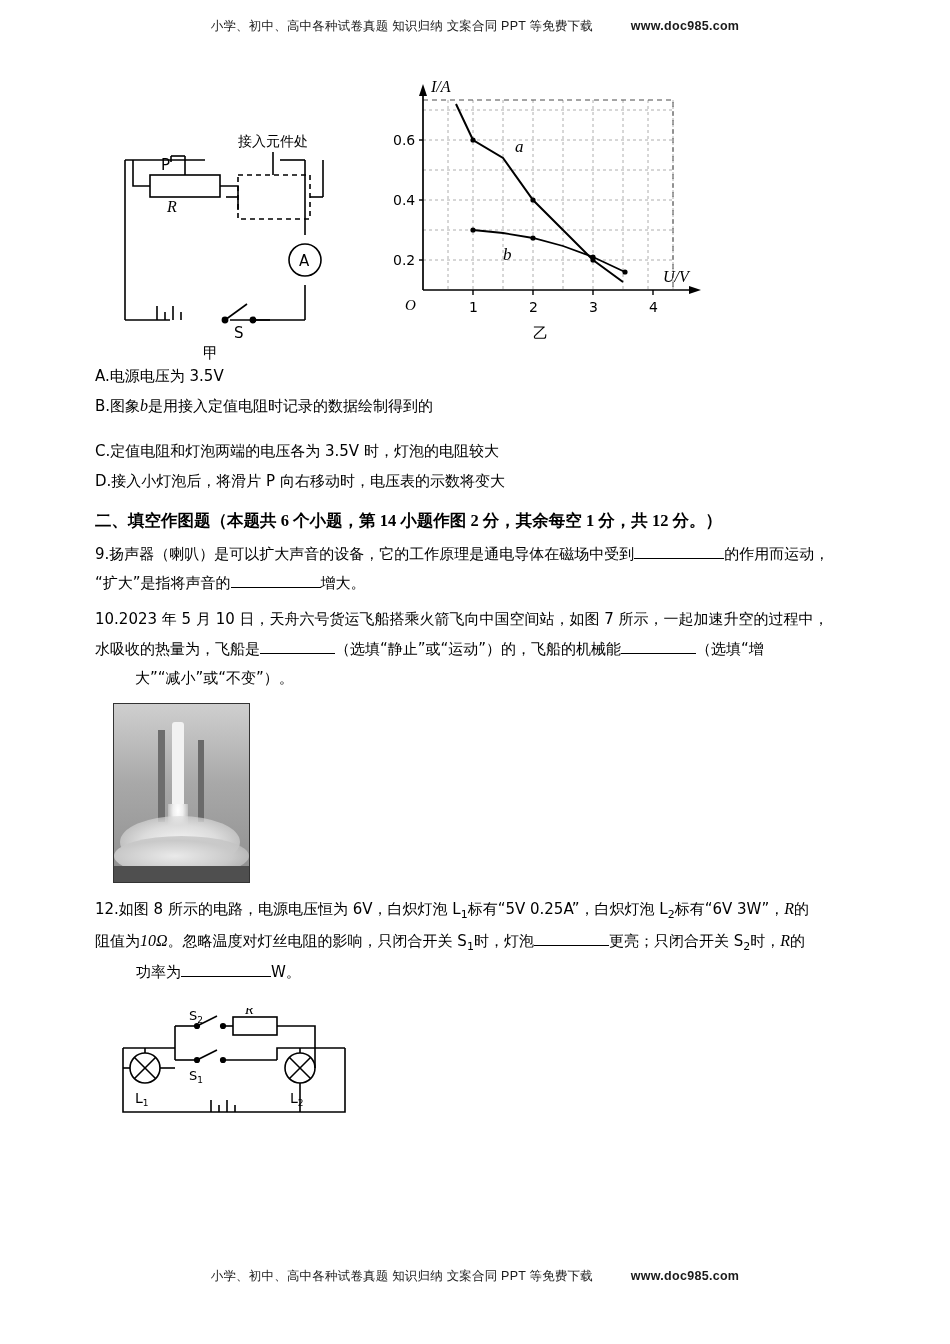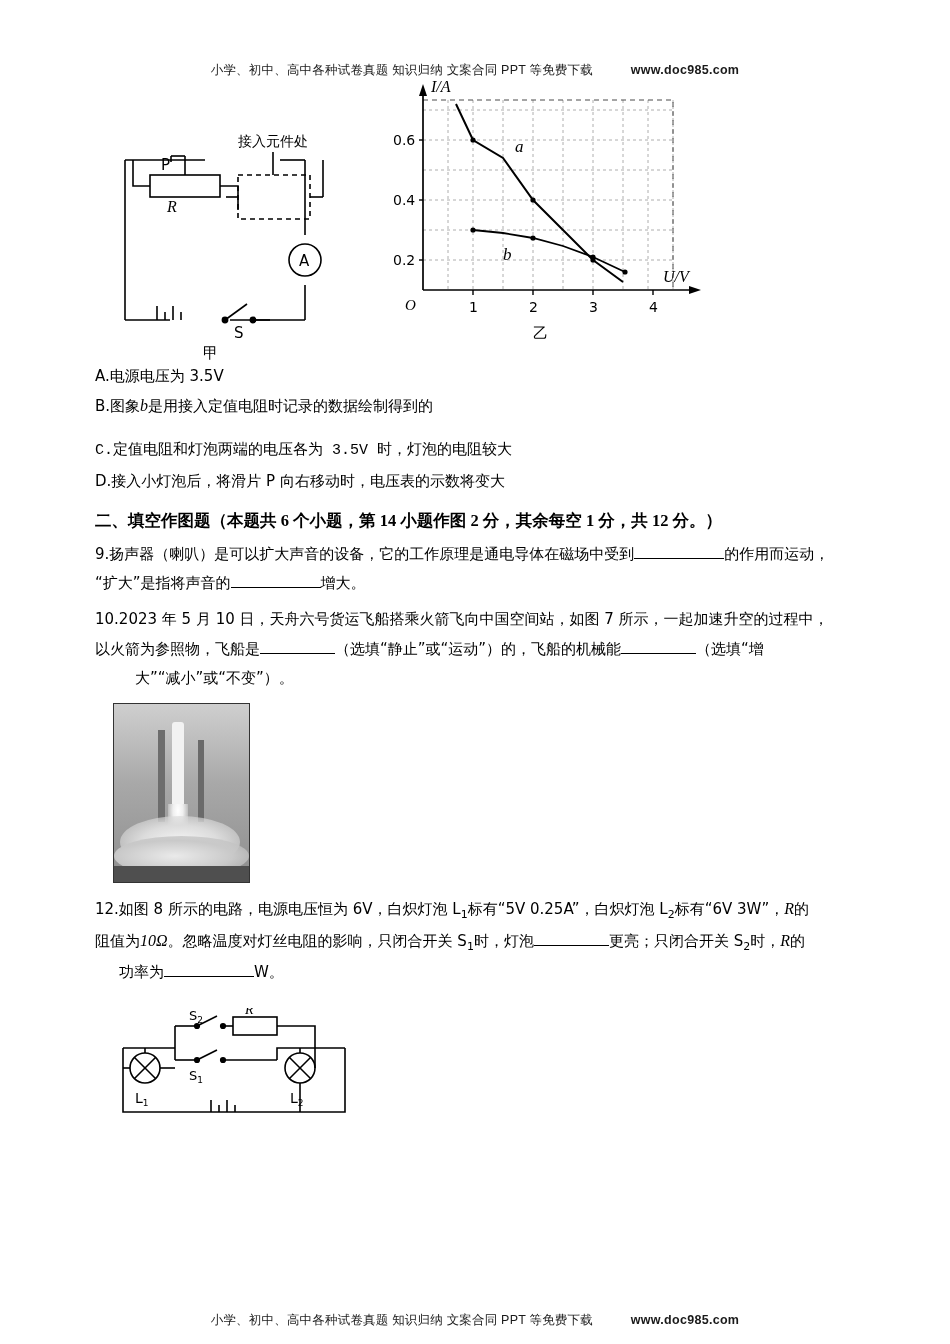--- a/index.html
+++ b/index.html
@@ -24,21 +24,20 @@
   }
   .topbar, .bottombar {
     position: absolute;
     left: 0;
     width: 950px;
     text-align: center;
     font-family: "Liberation Sans", sans-serif;
     font-size: 12.5px;
     color: #1a1a1a;
     letter-spacing: 0.2px;
-    margin-top: 44px;
   }
   .topbar { top: 18px; }
   .bottombar { top: 1268px; }
   .topbar .site, .bottombar .site {
     display: inline-block;
     margin-left: 34px;
     font-weight: bold;
     letter-spacing: 0.3px;
   }
   .content {
@@ -66,21 +65,21 @@
     width: 420px;
     height: 290px;
   }
   
   .opt {
     font-size: 15px;
     line-height: 1.75;
     margin: 3px 0;
     font-family: "DejaVu Sans", sans-serif;
   }
-  .opt.sp { margin-top: 18px; font-family: Liberation Mono, monospace; }
+  .opt.sp { margin-top: 18px; }
   .sec-title {
     font-size: 16.5px;
     font-weight: bold;
     margin: 16px 0 8px 0;
     font-family: Liberation Serif, serif;
   }
   .q {
     font-size: 15px;
     line-height: 1.95;
     margin: 7px 0;
@@ -295,21 +294,21 @@
 
     
     <div class="q">
       <span>9.扬声器（喇叭）是可以扩大声音的设备，它的工作原理是通电导体在磁场中受到</span><span class="blank w90"></span><span>的作用而运动，</span><br>
       <span style="">“扩大”是指将声音的</span><span class="blank w90"></span><span>增大。</span>
     </div>
 
     
     <div class="q">
       <span>10.2023 年 5 月 10 日，天舟六号货运飞船搭乘火箭飞向中国空间站，如图 7 所示，一起加速升空的过程中，</span><br>
-      <span>以火箭为参照物，飞船是</span><span class="blank w75"></span><span>（选填“静止”或“运动”）的，飞船的机械能</span><span class="blank w75"></span><span>（选填“增</span><br>
+      <span>水吸收的热量为，飞船是</span><span class="blank w75"></span><span>（选填“静止”或“运动”）的，飞船的机械能</span><span class="blank w75"></span><span>（选填“增</span><br>
       <span style="margin-left:40px;">大”“减小”或“不变”）。</span>
     </div>
 
     
     <div class="rocket">
       <div class="rk-sky"></div>
       <div class="rk-tower"></div>
       <div class="rk-tower2"></div>
       <div class="rk-body"></div>
       <div class="rk-flame"></div>
@@ -317,21 +316,21 @@
       <div class="rk-smoke2"></div>
       <div class="rk-ground"></div>
     </div>
 
     
 
     
     <div class="q">
       <span>12.如图 8 所示的电路，电源电压恒为 6V，白炽灯泡 L</span><span class="sub">1</span><span>标有“5V 0.25A”，白炽灯泡 L</span><span class="sub">2</span><span>标有“6V 3W”，</span><span class="ital">R</span><span>的</span><br>
       <span>阻值为</span><span class="ital">10Ω</span><span>。忽略温度对灯丝电阻的影响，只闭合开关 S</span><span class="sub">1</span><span>时，灯泡</span><span class="blank w75"></span><span>更亮；只闭合开关 S</span><span class="sub">2</span><span>时，</span><span class="ital">R</span><span>的</span><br>
-      <span style="margin-left:24px;">功率为</span><span class="blank w90"></span><span>W。</span>
+      <span style="margin-left:41px;">功率为</span><span class="blank w90"></span><span>W。</span>
     </div>
 
     
     <svg class="circuit2" viewBox="0 0 260 120">
       <g fill="none" stroke="#000" stroke-width="1.6">
 
         <path d="M18,40 L18,104 L240,104 L240,40"></path>
 
         <path d="M70,18 L92,18"></path>
         <path d="M92,18 L112,8"></path>

